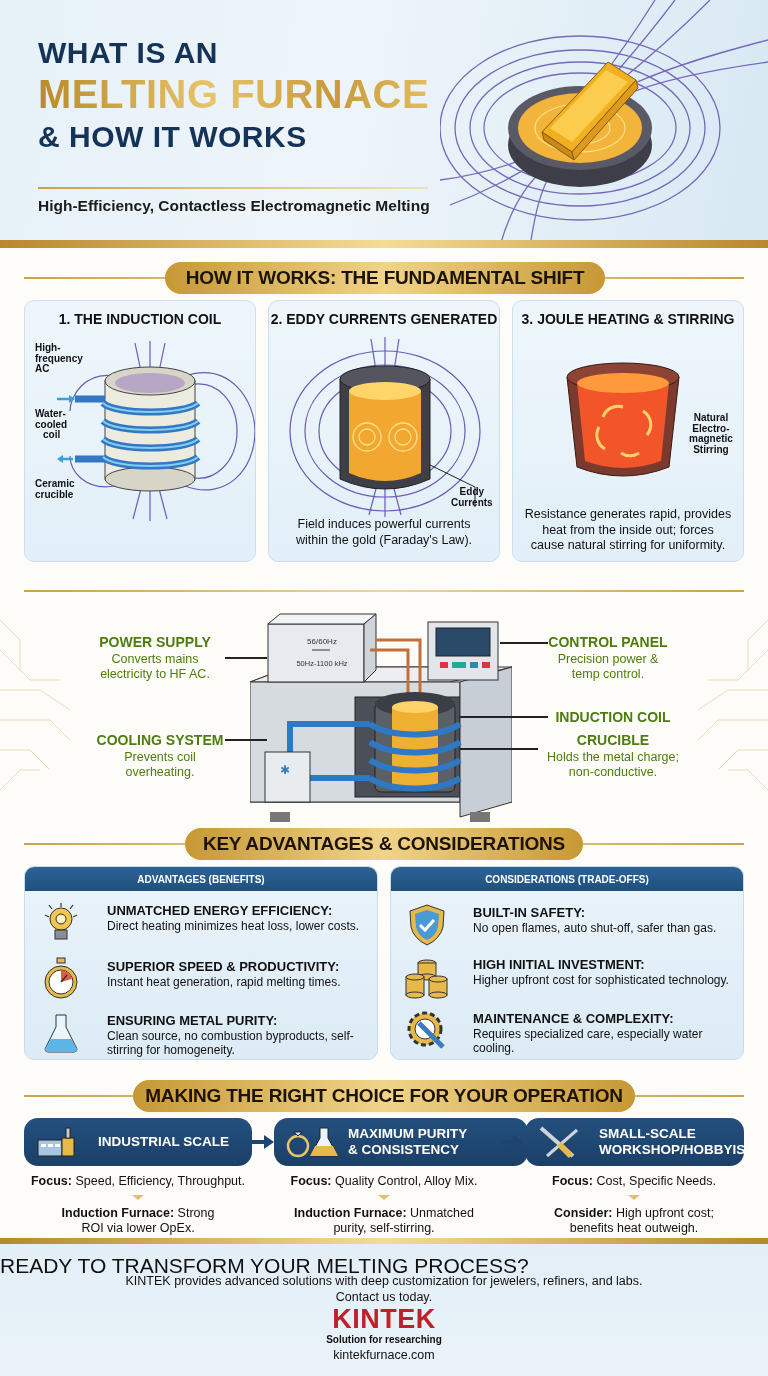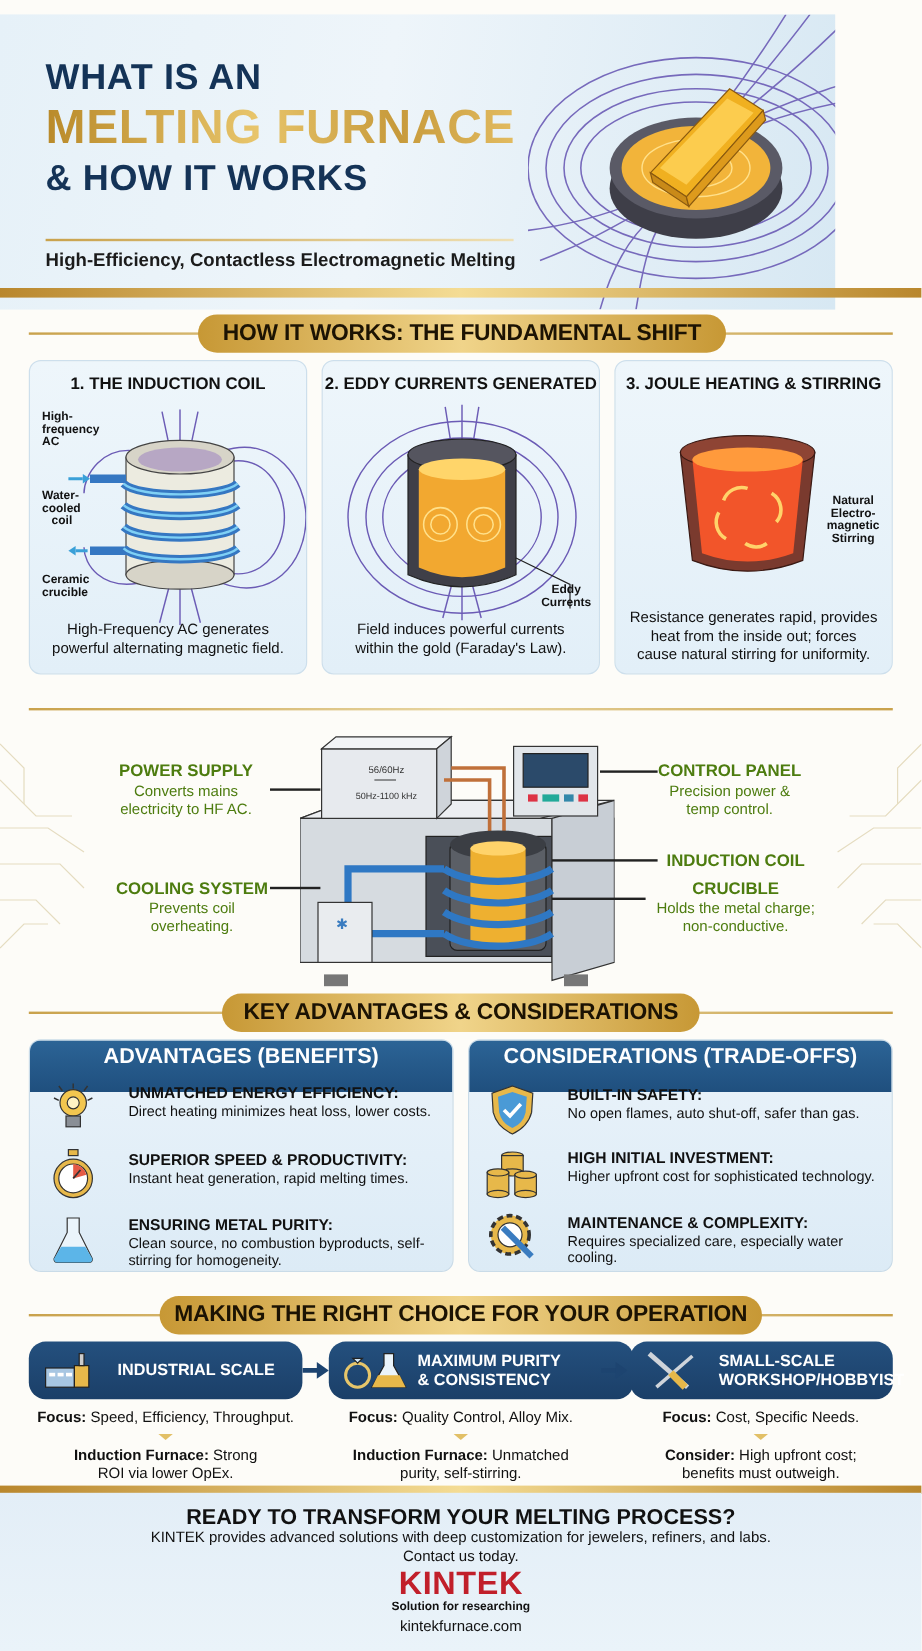--- a/index.html
+++ b/index.html
@@ -1,18 +1,18 @@
 <!DOCTYPE html>
 <html><head>
 <meta charset="utf-8">
 <style>
 *{box-sizing:border-box;margin:0;padding:0;}
 html,body{width:768px;height:1376px;overflow:hidden;}
 body{font-family:"Liberation Sans","DejaVu Sans",sans-serif;background:#fdfcf8;color:#111;position:relative;}
-.hero{position:absolute;left:0;top:12px;width:696px;height:246px;background:linear-gradient(100deg,#e6f1f8 0%,#eef5fa 45%,#d7e8f3 100%);overflow:hidden;}
+.hero{position:absolute;left:0;top:0;width:768px;height:246px;background:linear-gradient(100deg,#e6f1f8 0%,#eef5fa 45%,#d7e8f3 100%);overflow:hidden;}
 .hero-title{position:absolute;left:38px;top:38px;font-weight:700;line-height:1;}
 .t-navy{color:#143357;font-size:30px;letter-spacing:0.5px;}
 .t-gold{font-size:40px;letter-spacing:0.5px;background:linear-gradient(90deg,#b98a2a,#e8c56b 45%,#c79a3b 75%,#e2bb60);-webkit-background-clip:text;background-clip:text;color:transparent;margin-top:4px;}
 .hero-title .l1{margin-bottom:6px;}
 .hero-title .l3{margin-top:2px;}
 .hero-title .l4{margin-top:8px;}
 .hero-rule{position:absolute;left:38px;top:187px;width:390px;height:1.5px;background:linear-gradient(90deg,#c9a24c,#efe0b4);}
 .hero-sub{position:absolute;left:38px;top:197px;font-size:15.5px;font-weight:700;color:#1b1b1b;}
 .hero-art{position:absolute;left:440px;top:0;width:328px;height:246px;}
 .goldbar{position:absolute;left:0;top:240px;width:768px;height:8px;background:linear-gradient(90deg,#b9872d,#f4dc94 50%,#b9872d);}
@@ -21,35 +21,35 @@
 .sec-head .pill{position:absolute;top:0;height:32px;border-radius:16px;background:linear-gradient(90deg,#c79835,#f0d48a 50%,#c79835);font-weight:700;font-size:19px;color:#1c1303;text-align:center;line-height:32px;letter-spacing:-0.2px;}
 .card{position:absolute;border:1px solid #cddfec;border-radius:10px;background:linear-gradient(180deg,#eef6fb,#e2eff8);}
 .card h3{position:absolute;left:0;right:0;top:10px;text-align:center;font-size:14px;font-weight:700;color:#111;}
 .card .cap{position:absolute;left:4px;right:4px;text-align:center;font-size:12.5px;line-height:1.25;color:#111;}
 .card svg{position:absolute;}
 .small-lbl{position:absolute;font-size:10px;font-weight:700;line-height:1.05;color:#111;}
 .anat-lbl{position:absolute;text-align:center;font-size:12.5px;line-height:1.25;color:#4d7c0f;}
 .anat-lbl b{display:block;font-size:14px;font-weight:700;}
 .leader{position:absolute;height:1.5px;background:#222;}
 .panel{position:absolute;top:866px;height:194px;border-radius:10px;border:1px solid #c9dbe8;background:linear-gradient(180deg,#eaf3fa,#dcebf6);overflow:hidden;}
-.panel .ph{height:43px;background:linear-gradient(180deg,#2c6496,#1f4f7e);color:#fff;font-weight:700;font-size:18px;text-align:center;line-height:26px;}
+.panel .ph{height:24px;background:linear-gradient(180deg,#2c6496,#1f4f7e);color:#fff;font-weight:700;font-size:10px;text-align:center;line-height:26px;}
 .pitem{position:absolute;left:0;right:0;height:56px;}
 .pitem .ic{position:absolute;left:14px;top:0;width:44px;height:44px;}
 .pitem .tx{position:absolute;left:82px;top:2px;right:6px;font-size:12px;line-height:1.2;color:#111;}
 .pitem .tx b{display:block;font-size:13px;font-weight:700;}
 .choice{position:absolute;top:1118px;height:48px;border-radius:14px;background:linear-gradient(180deg,#24507e,#1b3f68);color:#fff;font-weight:700;font-size:13.5px;line-height:1.15;}
 .choice .ct{position:absolute;left:74px;top:50%;transform:translateY(-50%);}
 .choice svg{position:absolute;left:12px;top:8px;}
 .arrow{position:absolute;top:1134px;width:22px;height:16px;}
 .cfocus{position:absolute;top:1174px;text-align:center;font-size:12.5px;line-height:1.25;color:#111;width:240px;}
 .cfocus b{font-weight:700;}
 .tri{width:0;height:0;border-left:6px solid transparent;border-right:6px solid transparent;border-top:5px solid #e2c067;margin:5px auto 6px auto;}
 .footer{position:absolute;left:0;top:1244px;width:768px;height:132px;background:linear-gradient(180deg,#e3eef7,#eaf3f9);}
 .footbar{position:absolute;left:0;top:1238px;width:768px;height:7px;background:linear-gradient(90deg,#b9872d,#f4dc94 50%,#b9872d);}
-.f-h{position:absolute;left:0;right:0;top:10px;text-align:center;font-weight:700;font-size:18px;color:#111;}
+.f-h{position:absolute;left:0;right:0;top:10px;text-align:left;font-weight:400;font-size:21px;color:#111;}
 .f-p{position:absolute;left:0;right:0;top:30px;text-align:center;font-size:12.5px;color:#111;}
 .f-c{position:absolute;left:0;right:0;top:46px;text-align:center;font-size:12.5px;font-weight:400;color:#111;}
 .f-logo{position:absolute;left:0;right:0;top:62px;text-align:center;font-size:27px;font-weight:700;color:#c11f2a;letter-spacing:0.5px;line-height:1;}
 .f-tag{position:absolute;left:0;right:0;top:90px;text-align:center;font-size:10px;font-weight:700;color:#111;}
 .f-url{position:absolute;left:0;right:0;top:104px;text-align:center;font-size:12.5px;color:#111;}
 .circuit{position:absolute;}
 </style>
 </head>
 <body>
 
@@ -139,24 +139,20 @@
       <div>AC</div>
   </div>
   <div class="small-lbl" style="left:10px;top:108px;">
     <div>Water-</div>
       <div>cooled</div>
       <div style="padding-left:8px">coil</div>
   </div>
   <div class="small-lbl" style="left:10px;top:178px;">
     <div>Ceramic</div>
       <div>crucible</div>
-  </div>
-  <div class="cap" style="top:216px;">
-    <div>High-Frequency AC generates</div>
-    <div>powerful alternating magnetic field.</div>
   </div>
 </div>
 
 <div class="card" style="left:268px;top:300px;width:232px;height:262px;">
   <h3>2. EDDY CURRENTS GENERATED</h3>
   <svg style="left:16px;top:36px;" width="200" height="180" viewBox="0 0 200 180">
     <g fill="none" stroke="#6b5bb5" stroke-width="1.2">
       <path d="M100 0 L100 40"></path>
         <path d="M86 2 L92 40"></path>
         <path d="M114 2 L108 40"></path>
@@ -442,21 +438,21 @@
   <div style="padding:0 36px;"><b>Induction Furnace:</b><span> Strong ROI via lower OpEx.</span></div>
 </div>
 <div class="cfocus" style="left:264px;">
   <div><b>Focus:</b><span> Quality Control, Alloy Mix.</span></div>
   <div class="tri"></div>
   <div style="padding:0 24px;"><b>Induction Furnace:</b><span> Unmatched purity, self-stirring.</span></div>
 </div>
 <div class="cfocus" style="left:514px;">
   <div><b>Focus:</b><span> Cost, Specific Needs.</span></div>
   <div class="tri"></div>
-  <div style="padding:0 40px;"><b>Consider:</b><span> High upfront cost; benefits must outweigh.</span></div>
+  <div style="padding:0 40px;"><b>Consider:</b><span> High upfront cost; benefits heat outweigh.</span></div>
 </div>
 
 <div class="footbar"></div>
 <div class="footer">
   <div class="f-h">READY TO TRANSFORM YOUR MELTING PROCESS?</div>
   <div class="f-p">KINTEK provides advanced solutions with deep customization for jewelers, refiners, and labs.</div>
   <div class="f-c">Contact us today.</div>
   <div class="f-logo">KINTEK</div>
   <div class="f-tag">Solution for researching</div>
   <div class="f-url">kintekfurnace.com</div>

